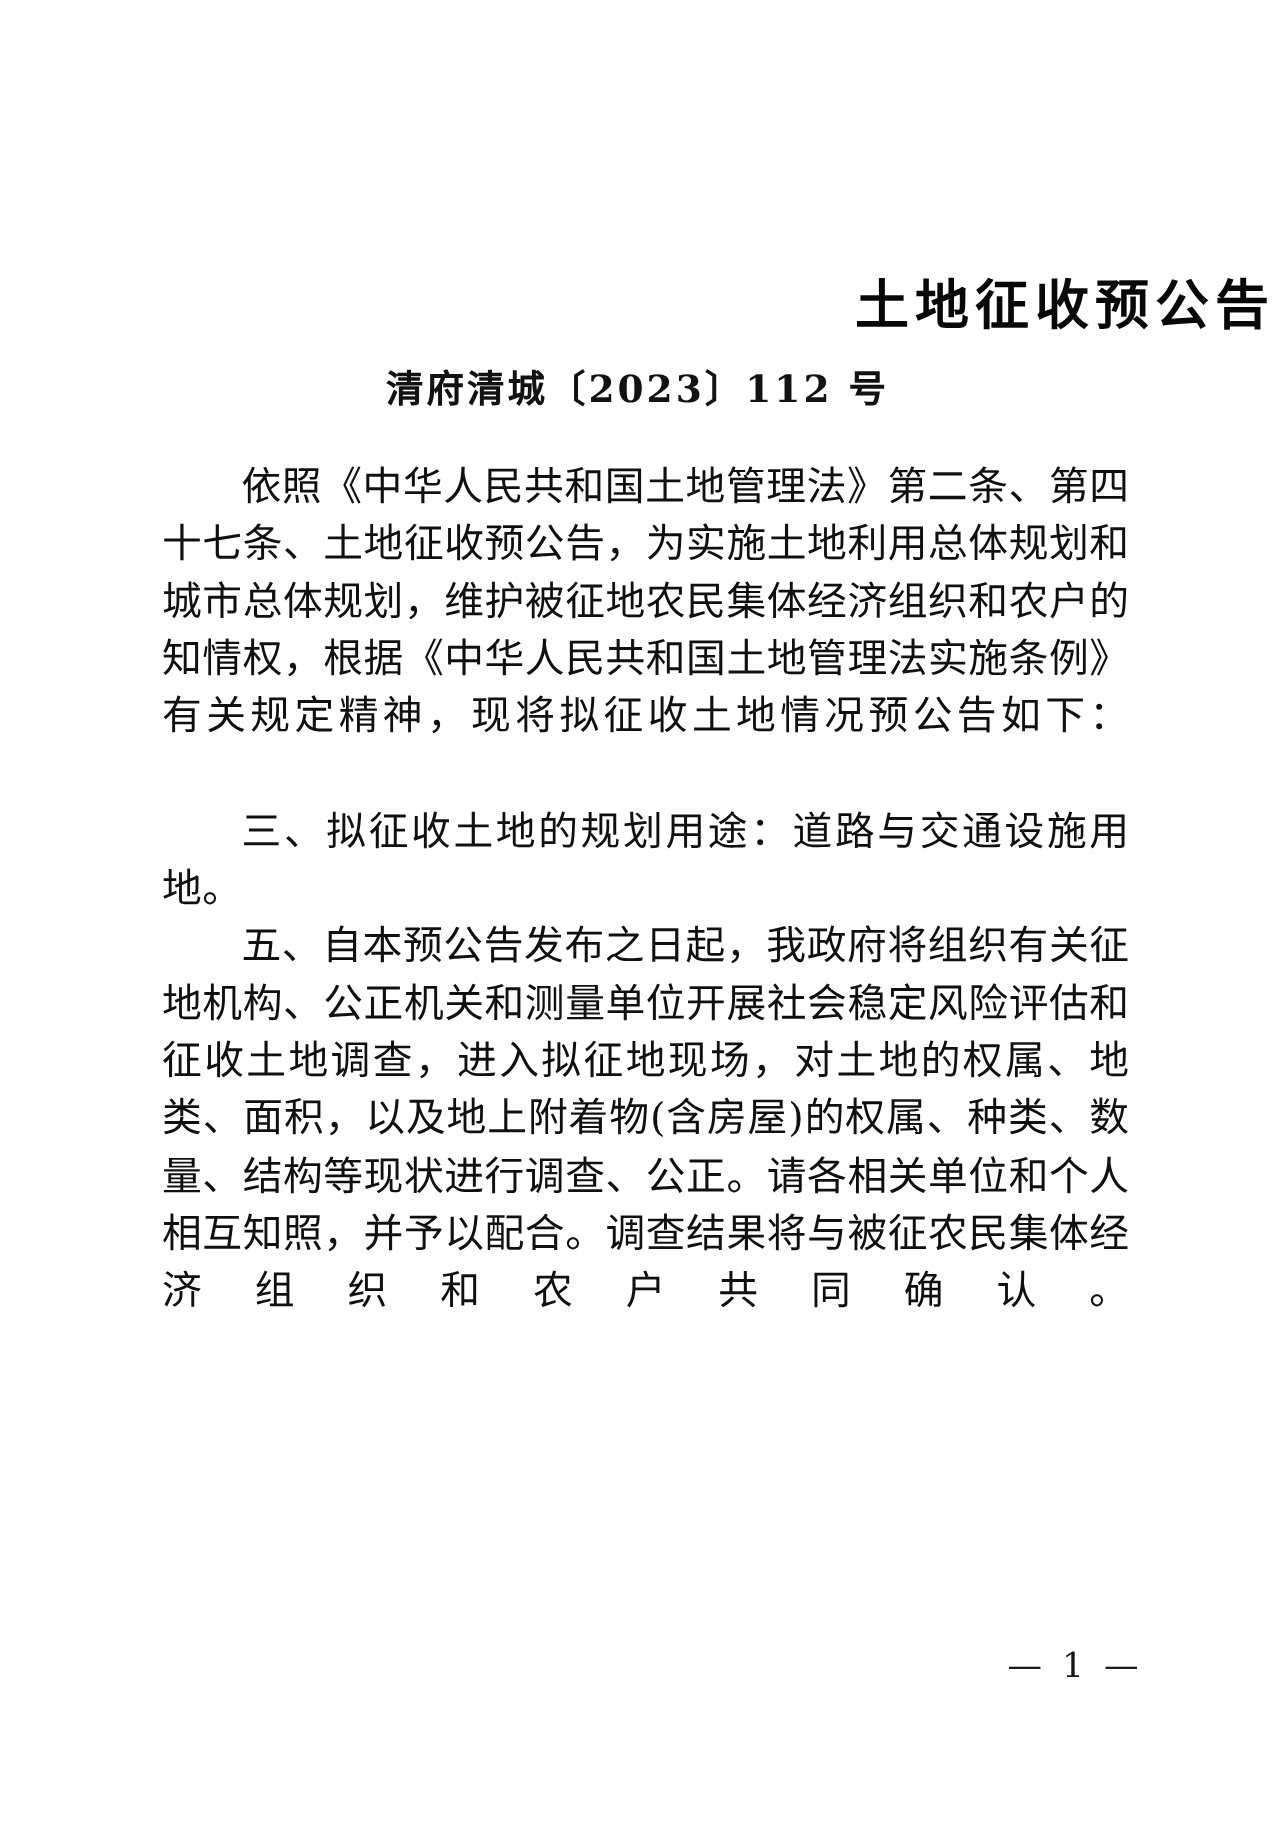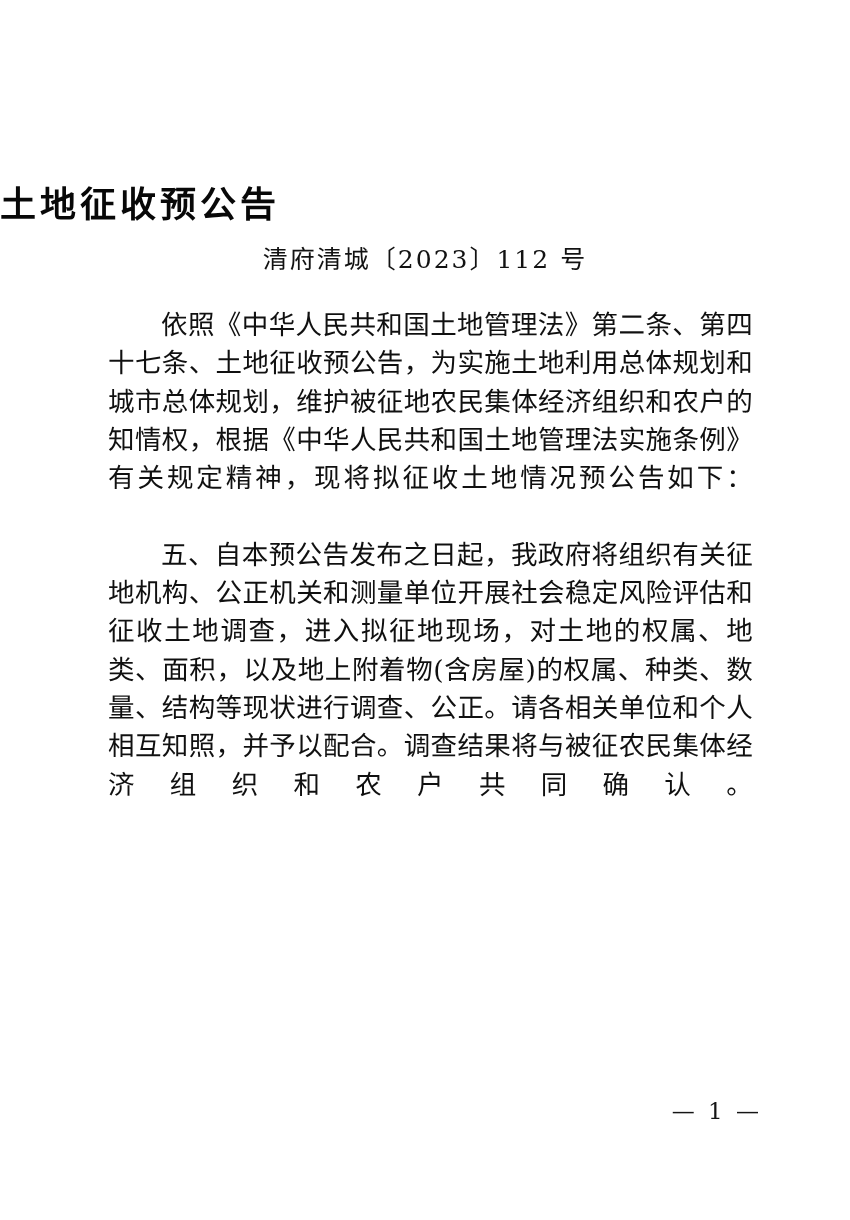--- a/index.html
+++ b/index.html
@@ -23,39 +23,40 @@
     height: 1220px;
     box-sizing: border-box;
   }
 
   
   .doc-title {
     position: absolute;
     top: 158px;
     left: 0;
     width: 850px;
-    text-align: left;
+    text-align: right;
     font-size: 36px;
     font-weight: bold;
     letter-spacing: 4px;
     line-height: 1.25;
     color: #080808;
     font-family: "DejaVu Serif", "Liberation Serif", serif;
   }
 
   .doc-number {
     position: absolute;
     top: 244px;
     left: 0;
     width: 850px;
     text-align: center;
     font-size: 25px;
     letter-spacing: 2px;
     line-height: 1.3;
     color: #121212;
+    font-weight: bold;
   }
 
   
   .doc-body {
     position: absolute;
     top: 306px;
     left: 108px;
     width: 645px;
     font-size: 26.5px;
     line-height: 38.3px;
@@ -102,19 +103,20 @@
 <body>
 
 <div class="page">
 
   <h1 class="doc-title">土地征收预公告</h1>
 
   <div class="doc-number">清府清城〔2023〕112 号</div>
 
   <div class="doc-body">
     <p class="para">依照《中华人民共和国土地管理法》第二条、第四十七条、土地征收预公告，为实施土地利用总体规划和城市总体规划，维护被征地农民集体经济组织和农户的知情权，根据《中华人民共和国土地管理法实施条例》有关规定精神，现将拟征收土地情况预公告如下：</p>
+    <p class="para no-stretch">三、拟征收土地的规划用途：道路与交通设施用地。</p>
     <p class="para">五、自本预公告发布之日起，我政府将组织有关征地机构、公正机关和测量单位开展社会稳定风险评估和征收土地调查，进入拟征地现场，对土地的权属、地类、面积，以及地上附着物(含房屋)的权属、种类、数量、结构等现状进行调查、公正。请各相关单位和个人相互知照，并予以配合。调查结果将与被征农民集体经济组织和农户共同确认。</p>
 
   </div>
 
   <div class="page-number">— 1 —</div>
 
 </div>
 
 </body></html>

